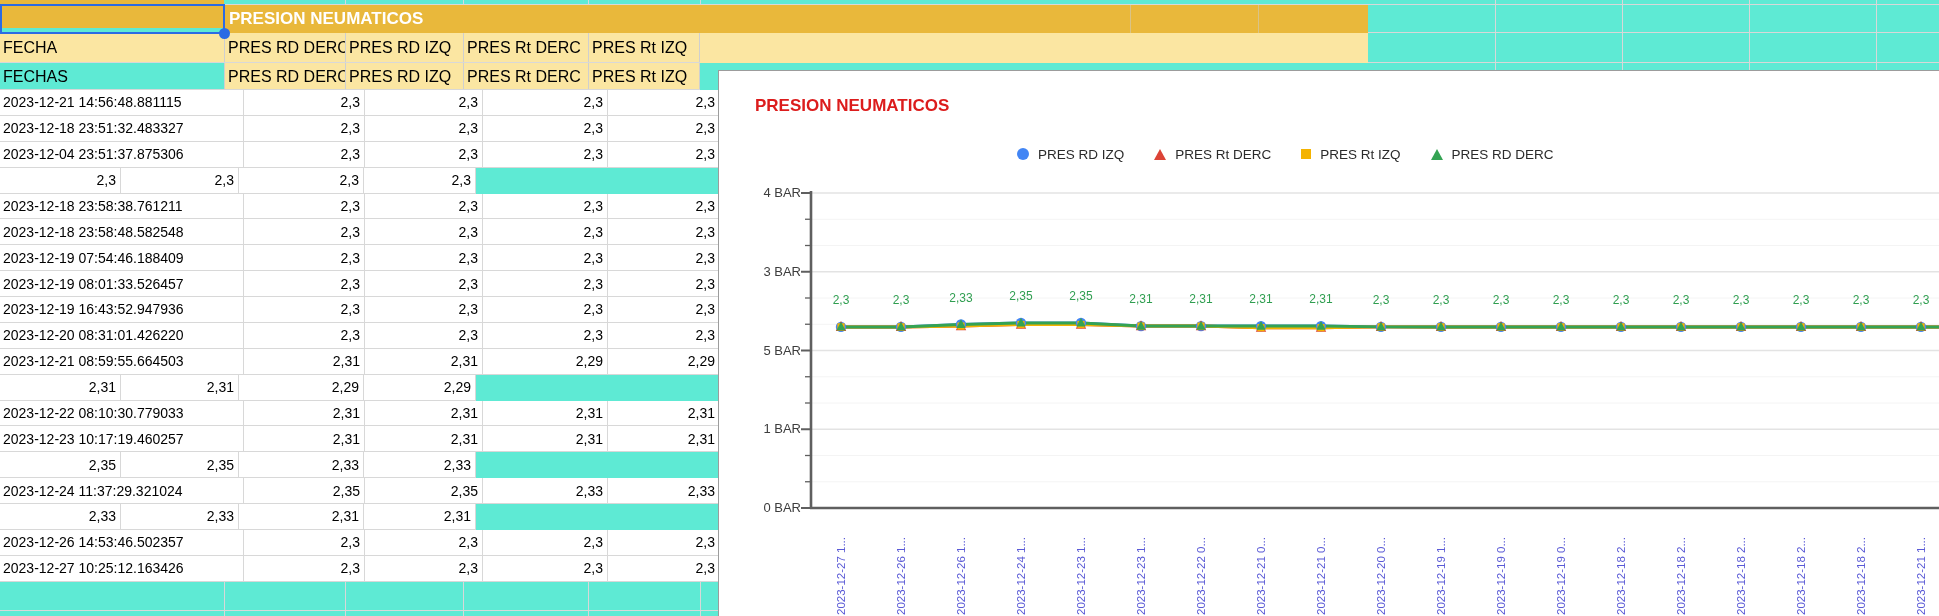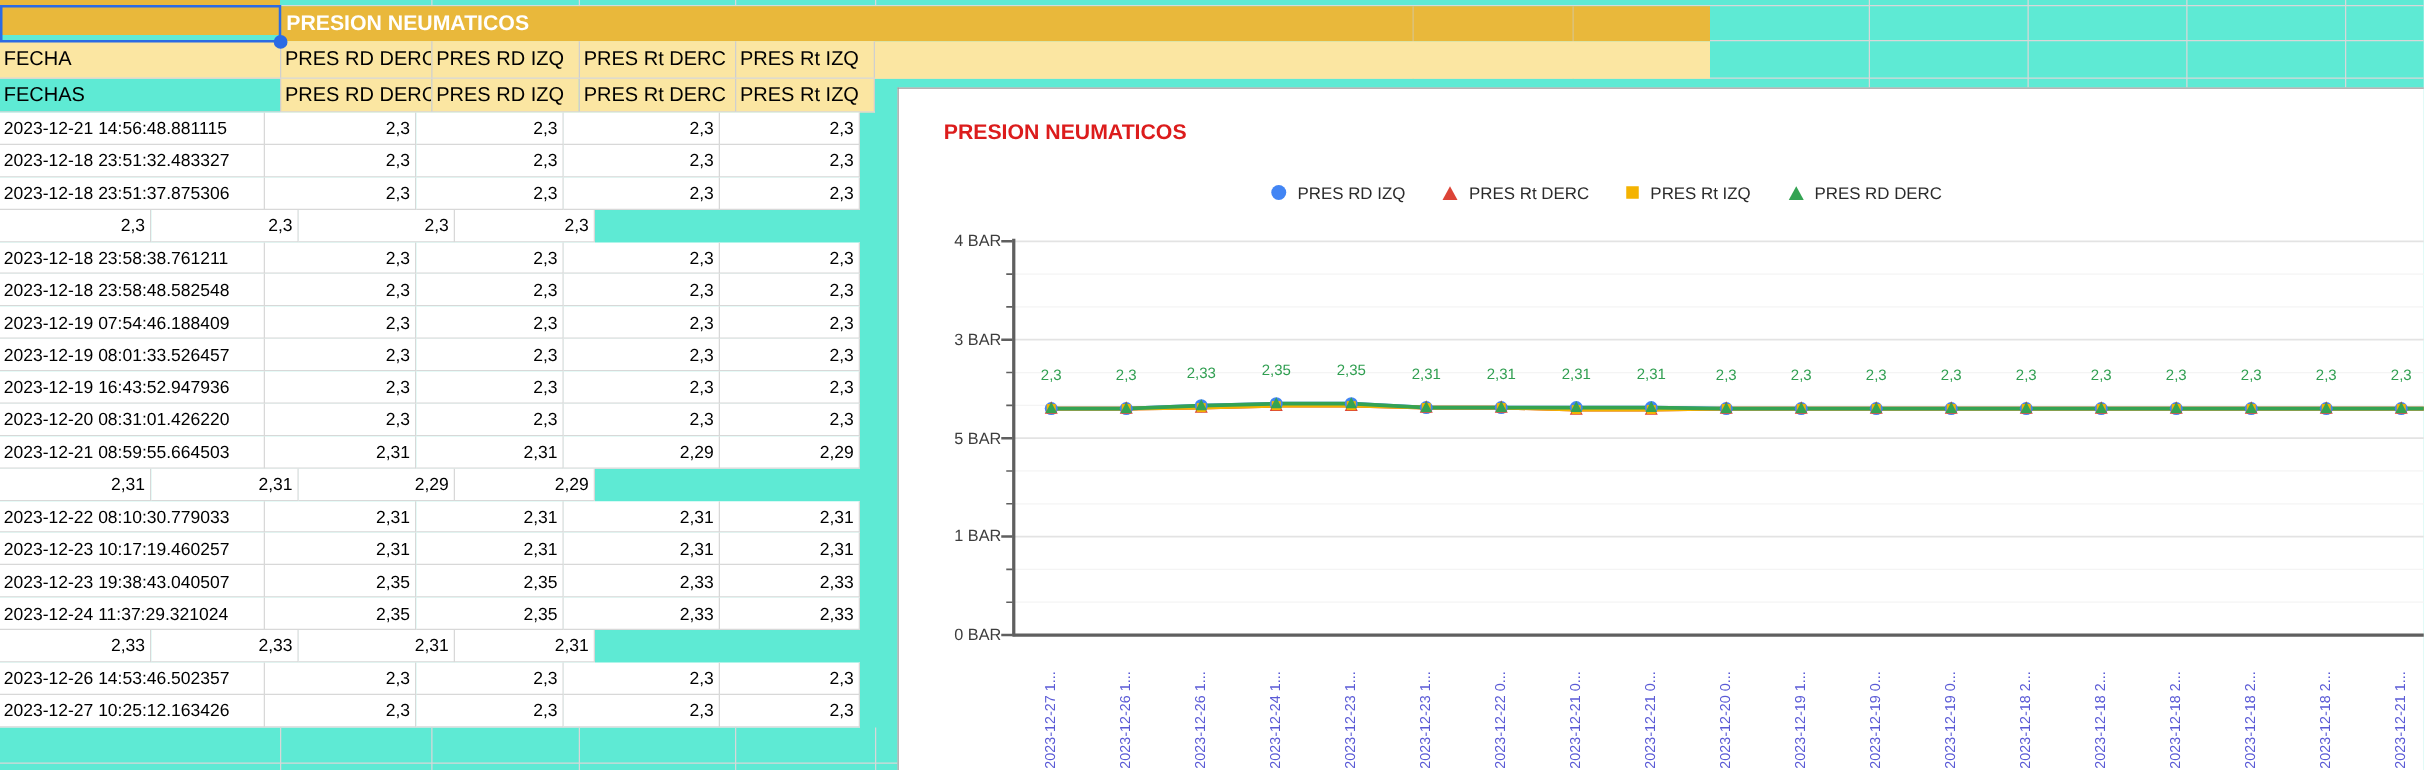--- a/index.html
+++ b/index.html
@@ -19,21 +19,21 @@
   .row3{left:0;top:63px;width:700px;height:27px;}
   .fecha-label{position:absolute;left:3px;top:0;height:100%;display:flex;align-items:center;font-size:16px;}
   .hcols{position:absolute;left:224px;top:0;height:100%;display:flex;}
   .hcell{box-sizing:border-box;border-left:1px solid #cfcfcf;background:#fbe6a2;font-size:16px;
          display:flex;align-items:center;padding-left:3px;overflow:hidden;white-space:nowrap;}
   .hc0{width:121px;}.hc1{width:118px;}.hc2{width:125px;}.hc3{width:112px;border-right:1px solid #cfcfcf;}
   .tbody{position:absolute;left:0;top:90px;}
   .trow{display:flex;height:25.89px;box-sizing:border-box;}
   .tcell{box-sizing:border-box;border-right:1px solid #d8d8d8;border-bottom:1px solid #d8d8d8;
          font-size:14px;display:flex;align-items:center;white-space:nowrap;overflow:hidden;background:#fff;}
-  .c0{width:212px;padding-left:3px;}
+  .c0{width:244px;padding-left:3px;}
   .c1{width:121px;justify-content:flex-end;padding-right:4px;}
   .c2{width:118px;justify-content:flex-end;padding-right:4px;}
   .c3{width:125px;justify-content:flex-end;padding-right:4px;}
   .c4{width:112px;justify-content:flex-end;padding-right:4px;}
   
   .chart-panel{left:718px;top:70px;width:1222px;height:547px;background:#fff;
                border-left:1px solid #9c9c9c;border-top:1px solid #9c9c9c;box-sizing:border-box;z-index:3;}
   .chart-title{position:absolute;left:36px;top:25px;font-size:17px;font-weight:bold;color:#dc1c1c;white-space:nowrap;}
   .legend{position:absolute;left:298px;top:73px;display:flex;gap:30px;align-items:center;height:20px;}
   .legend-item{display:flex;align-items:center;gap:9px;}
@@ -107,21 +107,21 @@
         <div class="tcell c4">2,3</div>
       </div>
       <div class="trow">
         <div class="tcell c0">2023-12-18 23:51:32.483327</div>
         <div class="tcell c1">2,3</div>
         <div class="tcell c2">2,3</div>
         <div class="tcell c3">2,3</div>
         <div class="tcell c4">2,3</div>
       </div>
       <div class="trow">
-        <div class="tcell c0">2023-12-18 23:51:37.875306</div>
+        <div class="tcell c0">2023-12-04 23:51:37.875306</div>
         <div class="tcell c1">2,3</div>
         <div class="tcell c2">2,3</div>
         <div class="tcell c3">2,3</div>
         <div class="tcell c4">2,3</div>
       </div>
       <div class="trow">
         <div class="tcell c1">2,3</div>
         <div class="tcell c2">2,3</div>
         <div class="tcell c3">2,3</div>
         <div class="tcell c4">2,3</div>
@@ -189,21 +189,20 @@
         <div class="tcell c4">2,31</div>
       </div>
       <div class="trow">
         <div class="tcell c0">2023-12-23 10:17:19.460257</div>
         <div class="tcell c1">2,31</div>
         <div class="tcell c2">2,31</div>
         <div class="tcell c3">2,31</div>
         <div class="tcell c4">2,31</div>
       </div>
       <div class="trow">
-        <div class="tcell c0">2023-12-23 19:38:43.040507</div>
         <div class="tcell c1">2,35</div>
         <div class="tcell c2">2,35</div>
         <div class="tcell c3">2,33</div>
         <div class="tcell c4">2,33</div>
       </div>
       <div class="trow">
         <div class="tcell c0">2023-12-24 11:37:29.321024</div>
         <div class="tcell c1">2,35</div>
         <div class="tcell c2">2,35</div>
         <div class="tcell c3">2,33</div>

